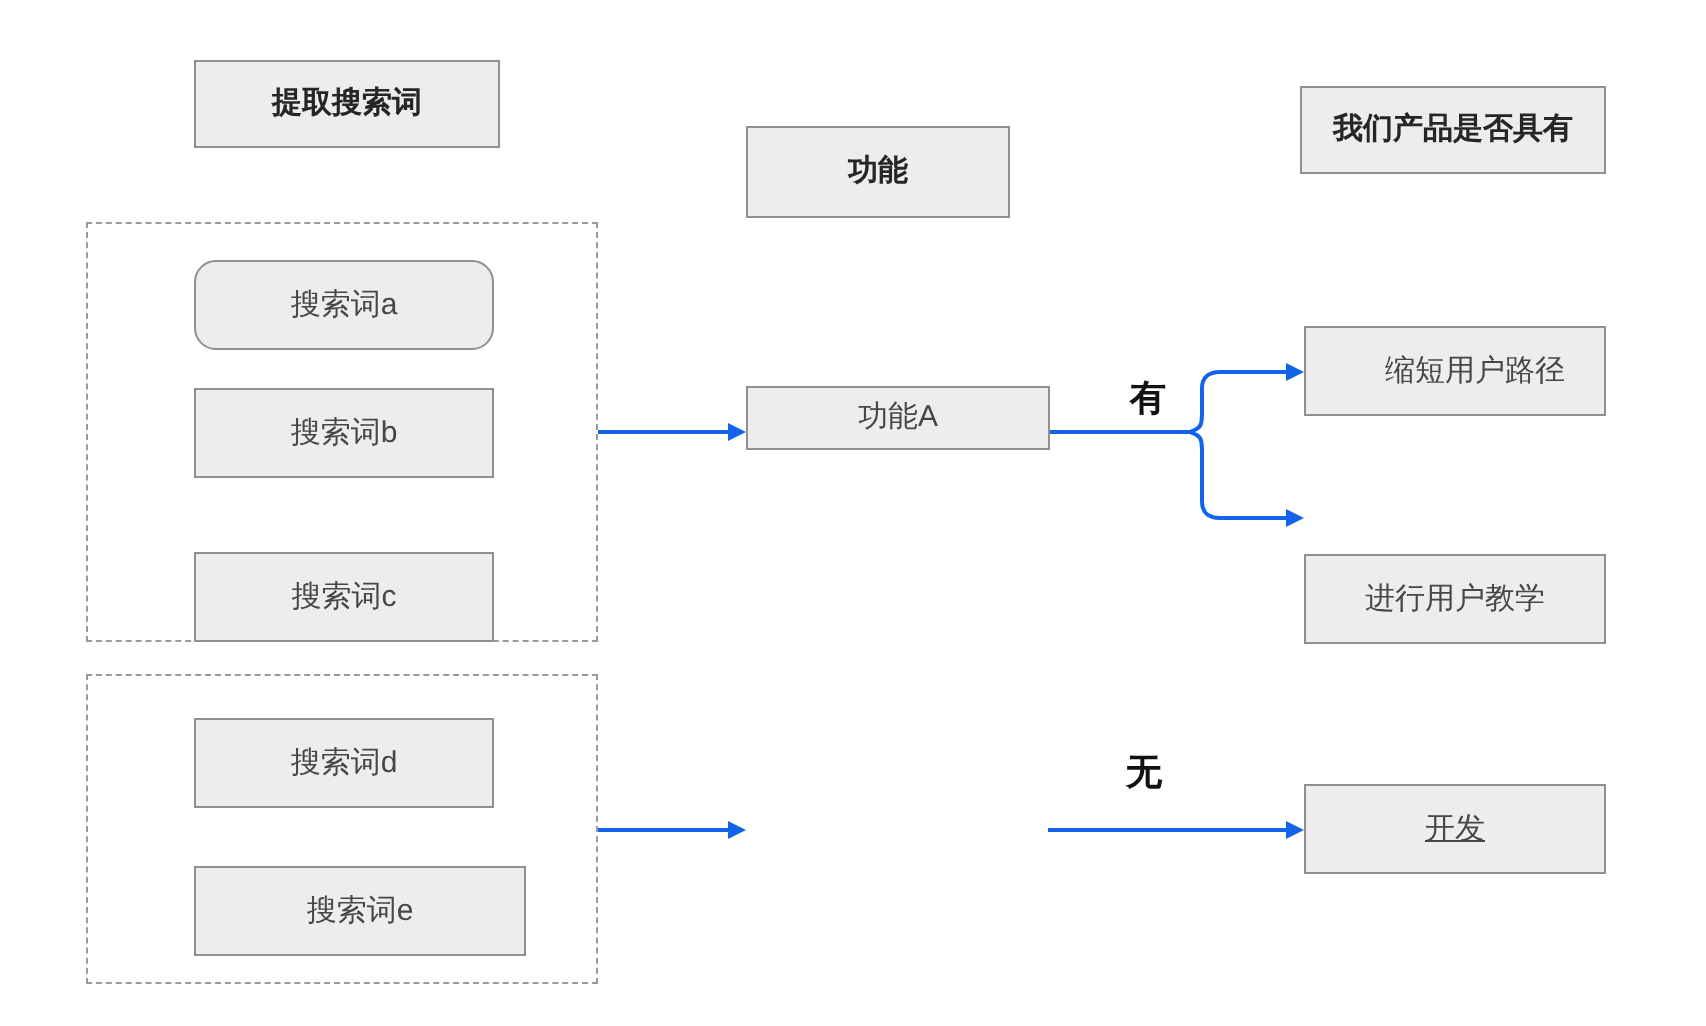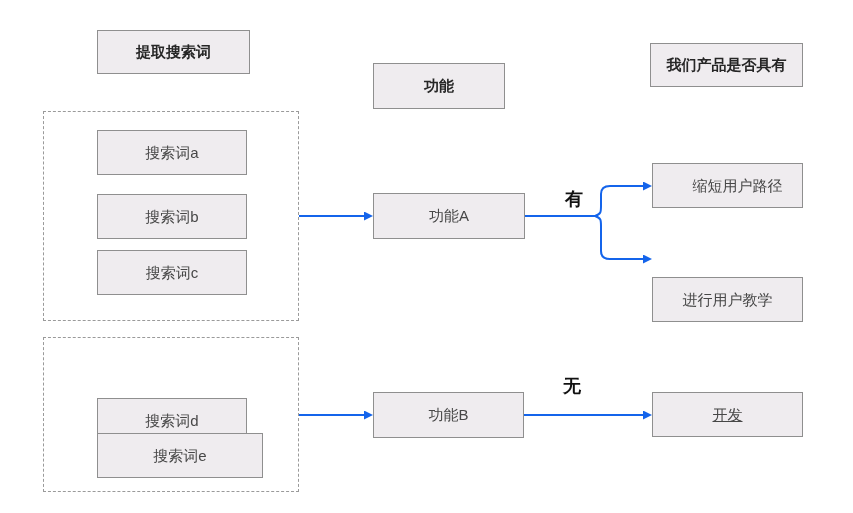--- a/index.html
+++ b/index.html
@@ -55,27 +55,27 @@
     line-height: 1;
   }
   
   .hdr-extract  { left: 97px;  top: 30px;  width: 153px; height: 44px; }
   .hdr-function { left: 373px; top: 43px;  width: 132px; height: 46px; margin-top: 20px; }
   .hdr-product  { left: 650px; top: 43px;  width: 153px; height: 44px; text-align: center; }
   
   .group-1 { left: 43px; top: 111px; width: 256px; height: 210px; }
   .group-2 { left: 43px; top: 337px; width: 256px; height: 155px; }
   
-  .term-a { left: 97px; top: 130px; width: 150px; height: 45px; }
+  .term-a { left: 97px; top: 130px; width: 150px; height: 45px; border-radius: 11px; }
   .term-b { left: 97px; top: 194px; width: 150px; height: 45px; }
-  .term-c { left: 97px; top: 250px; width: 150px; height: 45px; }
-  .term-d { left: 97px; top: 359px; width: 150px; height: 45px; margin-top: 39px; }
+  .term-c { left: 97px; top: 276px; width: 150px; height: 45px; }
+  .term-d { left: 97px; top: 359px; width: 150px; height: 45px; }
   .term-e { left: 97px; top: 433px; width: 166px; height: 45px; }
   
-  .func-a { left: 373px; top: 193px; width: 152px; height: 46px; }
+  .func-a { left: 373px; top: 193px; width: 152px; height: 32px; }
   .func-b { left: 373px; top: 392px; width: 151px; height: 46px; }
   
   .out-shorten { left: 652px; top: 163px; width: 151px; height: 45px; padding-left: 20px; }
   .out-teach   { left: 652px; top: 237px; width: 151px; height: 45px; margin-top: 40px; }
   .out-develop { left: 652px; top: 392px; width: 151px; height: 45px; text-decoration: underline; }
   
   .lbl-has  { left: 558px; top: 190px; width: 32px; }
   .lbl-none { left: 556px; top: 377px; width: 32px; }
 </style>
 </head>
@@ -104,21 +104,20 @@
   <div class="group group-1"></div>
   <div class="node term-a">搜索词a</div>
   <div class="node term-b">搜索词b</div>
   <div class="node term-c">搜索词c</div>
 
   <div class="group group-2"></div>
   <div class="node term-d">搜索词d</div>
   <div class="node term-e">搜索词e</div>
 
   <div class="node func-a">功能A</div>
-  <div class="node func-b">功能B</div>
 
   <div class="node out-shorten">缩短用户路径</div>
   <div class="node out-teach">进行用户教学</div>
   <div class="node out-develop">开发</div>
 
   <div class="edge-label lbl-has">有</div>
   <div class="edge-label lbl-none">无</div>
 
 </div>
 

